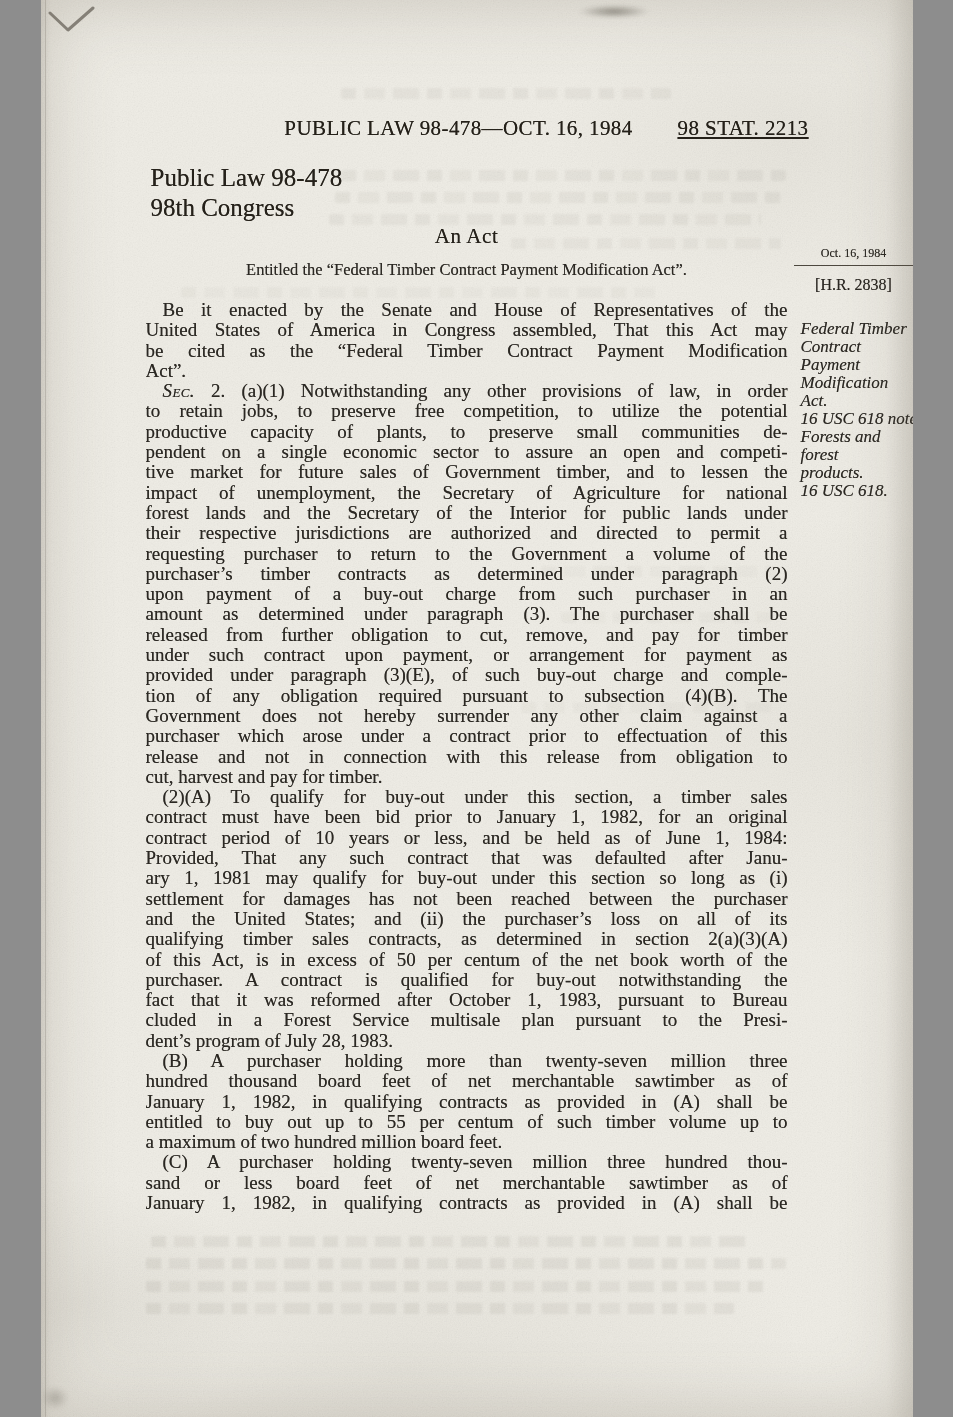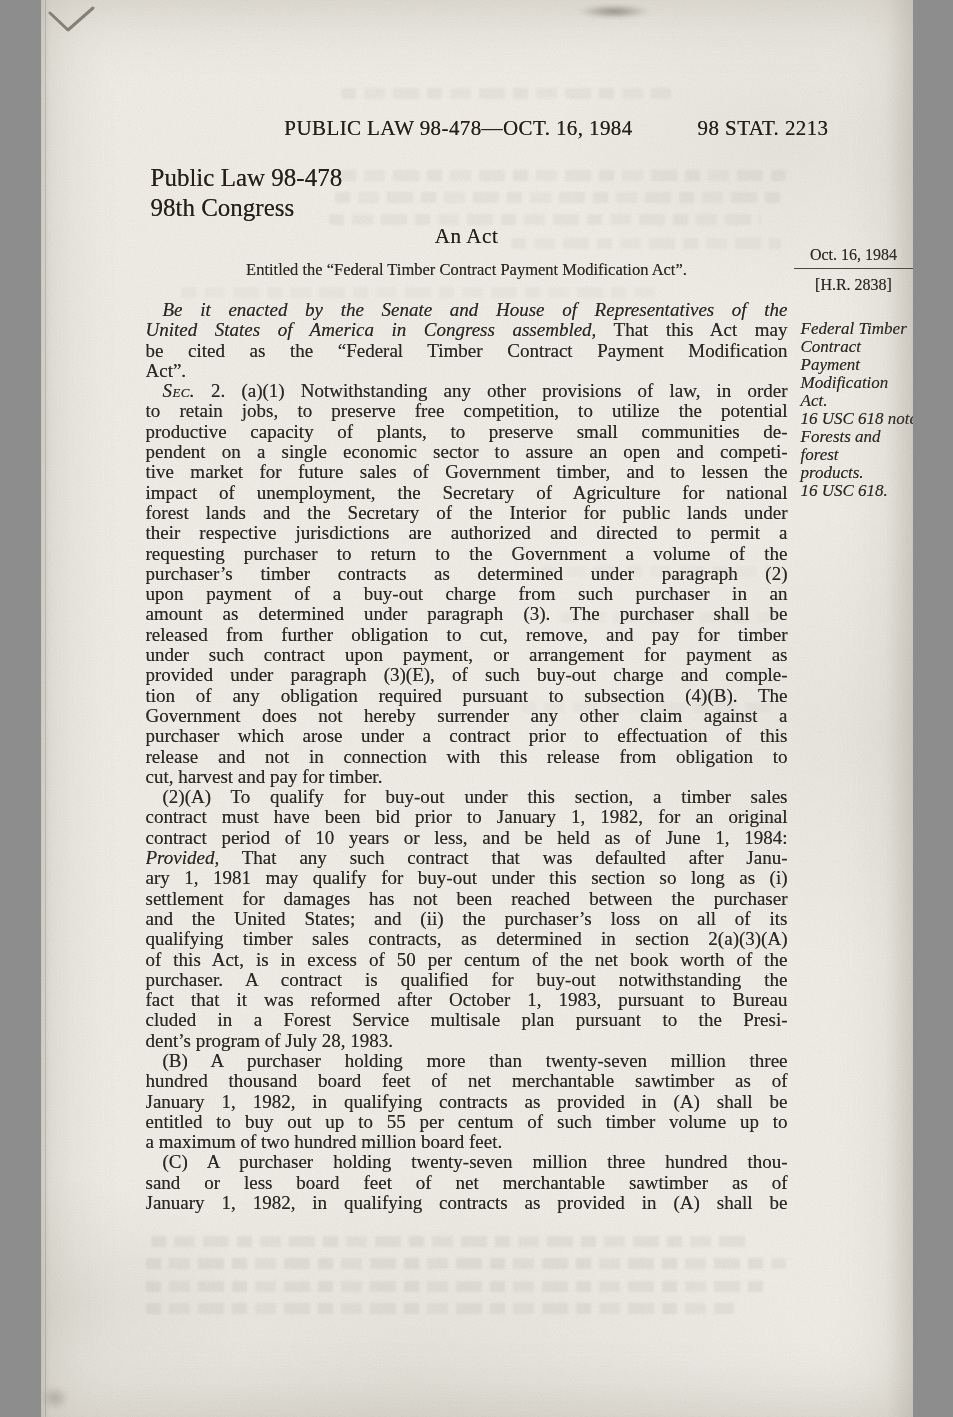--- a/index.html
+++ b/index.html
@@ -22,47 +22,48 @@
   .vignette{position:absolute;inset:0;box-shadow:inset 0 0 70px rgba(118,110,92,0.30);pointer-events:none;}
   .edge-line{position:absolute;left:4px;top:0;width:1px;height:100%;background:rgba(60,55,45,0.18);}
 
   
   .running-head-left{
     position:absolute;left:218px;top:116px;width:400px;
     font-size:21px;letter-spacing:.4px;text-align:center;color:#242019;
     text-shadow:0 0 .6px rgba(36,32,25,.8);
   }
   .running-head-right{
-    position:absolute;right:84px;top:116px;
+    position:absolute;right:104px;top:116px;
     font-size:21px;letter-spacing:.4px;color:#242019;
     text-shadow:0 0 .6px rgba(36,32,25,.8);
+    text-decoration:underline;
   }
 
   
   .law-number{position:absolute;left:110px;top:164px;font-size:25px;color:#25211a;text-shadow:0 0 .6px rgba(37,33,26,.75);}
   .congress-label{position:absolute;left:110px;top:194px;font-size:25px;color:#25211a;text-shadow:0 0 .6px rgba(37,33,26,.75);}
   .act-heading{position:absolute;left:105px;top:224px;width:642px;text-align:center;font-size:21px;letter-spacing:.6px;color:#25211a;text-shadow:0 0 .6px rgba(37,33,26,.7);}
   .act-subtitle{position:absolute;left:105px;top:260px;width:642px;text-align:center;font-size:16.5px;color:#2b2823;text-shadow:0 0 .5px rgba(43,40,35,.6);}
 
   
-  .margin-date{position:absolute;left:753px;top:246px;width:120px;text-align:center;font-size:16px;padding-bottom:4px;border-bottom:1.5px solid #4d483f;text-shadow:0 0 .5px rgba(43,40,35,.55);}
+  .margin-date{position:absolute;left:753px;top:246px;width:120px;text-align:center;font-size:12px;padding-bottom:4px;border-bottom:1.5px solid #4d483f;text-shadow:0 0 .5px rgba(43,40,35,.55);}
   .margin-bill{position:absolute;left:753px;top:276px;width:120px;text-align:center;font-size:16px;text-shadow:0 0 .5px rgba(43,40,35,.55);}
   .margin-notes{position:absolute;left:760px;top:320px;width:130px;font-size:17px;line-height:18px;text-shadow:0 0 .5px rgba(43,40,35,.55);font-style:italic;}
   .mnote{white-space:nowrap;}
 
   
   .body-text{
     position:absolute;left:105px;top:300px;width:642px;
     font-size:19px;line-height:20.3px;
     text-shadow:0 0 .6px rgba(43,40,35,.65);
   }
   .ln{text-align:justify;text-align-last:justify;overflow:hidden;white-space:nowrap;}
   .ln.first{text-indent:17px;}
   .ln.last{text-align-last:left;}
-  .italic{font-style:italic;}
+  .italic{}
   .smallcaps{font-variant:small-caps;letter-spacing:.4px;font-style:italic;}
 
   
   .checkmark{position:absolute;left:6px;top:4px;opacity:.85;}
   .ghost{
     position:absolute;height:11px;border-radius:2px;filter:blur(1.3px);
     background-image:repeating-linear-gradient(90deg,
       rgba(98,92,80,0.22) 0 15px, rgba(98,92,80,0) 15px 23px,
       rgba(98,92,80,0.17) 23px 44px, rgba(98,92,80,0) 44px 52px,
       rgba(98,92,80,0.20) 52px 78px, rgba(98,92,80,0) 78px 86px);

